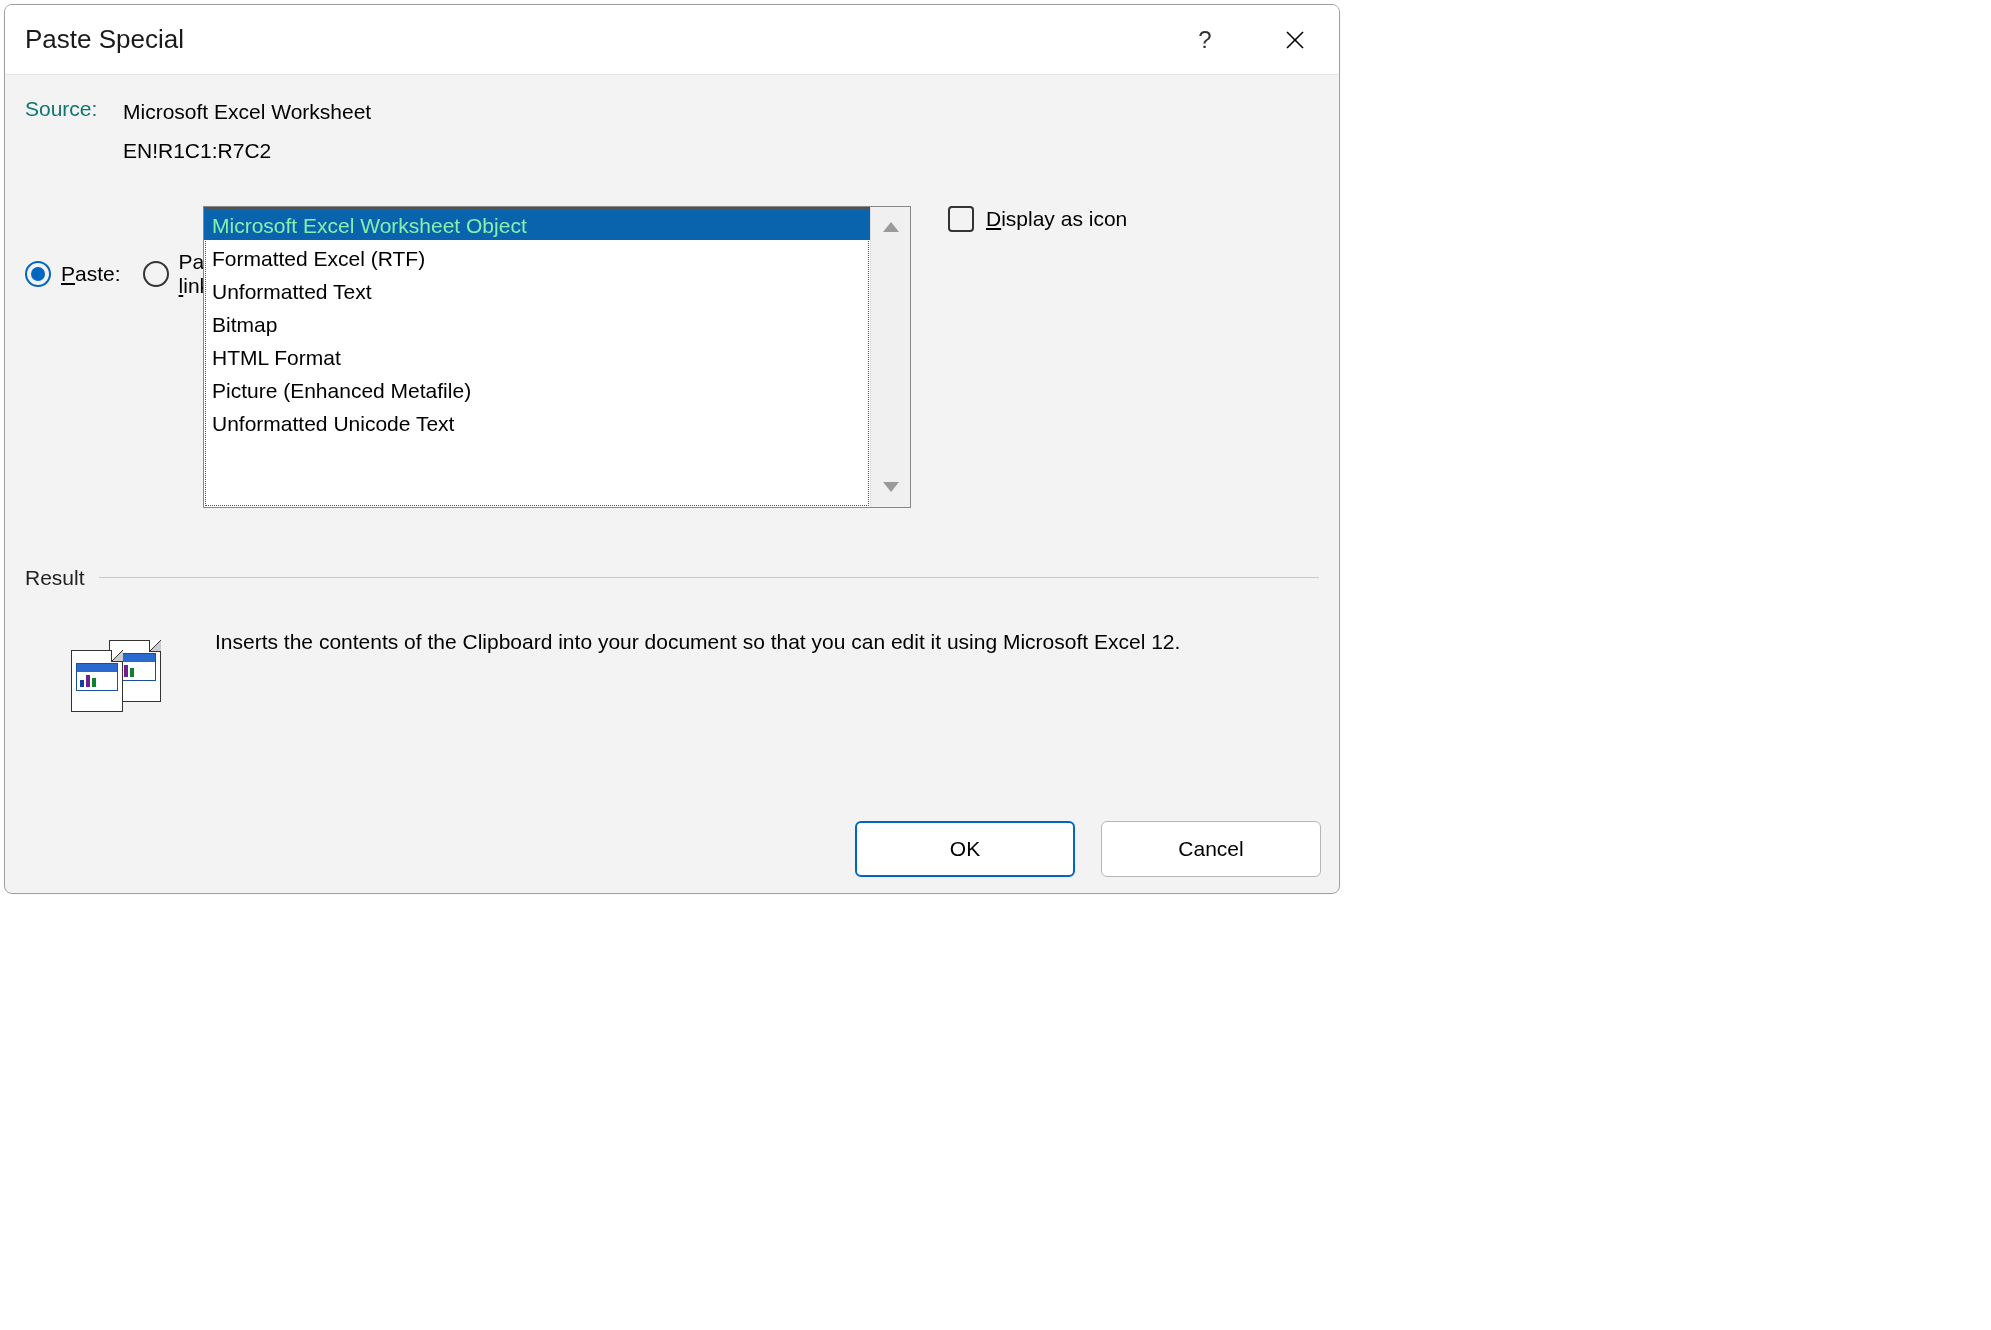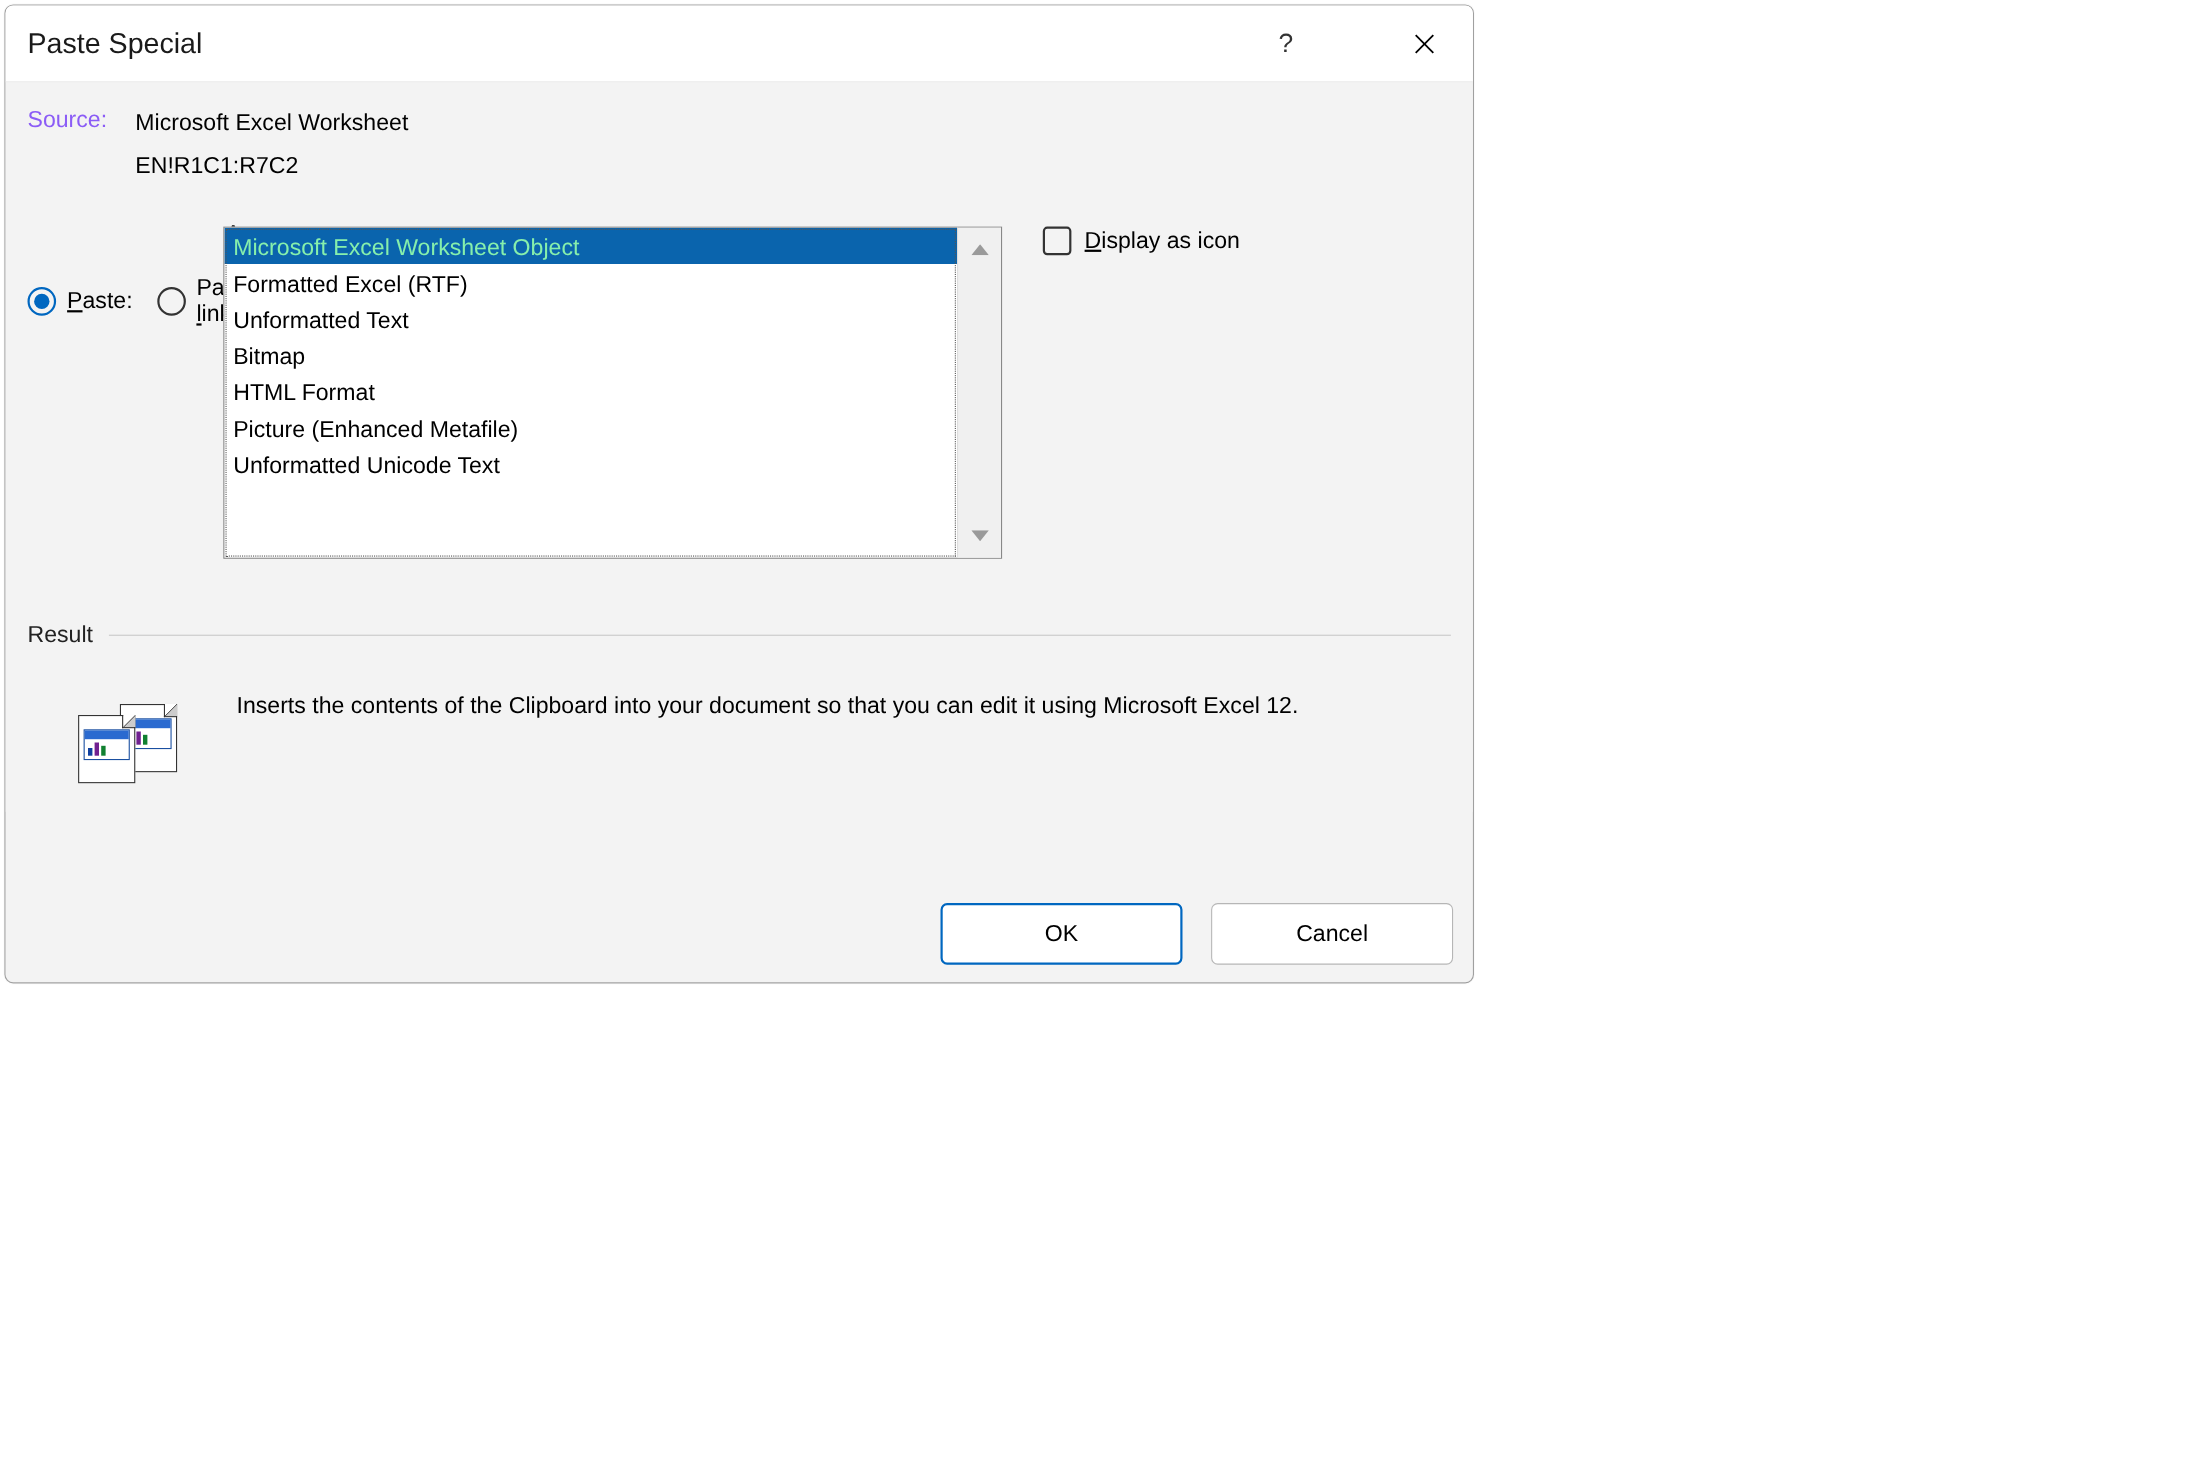--- a/index.html
+++ b/index.html
@@ -28,21 +28,20 @@
       box-shadow: 0 0 0 1px rgba(0,0,0,0.02);
       overflow: hidden;
     }
     .titlebar {
       height: 70px;
       display: flex;
       align-items: center;
       padding: 0 16px 0 20px;
       background: #ffffff;
       border-bottom: 1px solid #e5e5e5;
-      gap: 36px;
     }
     .titlebar .title {
       flex: 1;
       font-size: 26px;
       font-weight: 400;
       color: #1a1a1a;
     }
     .titlebar .help {
       width: 44px;
       text-align: center;
@@ -62,21 +61,21 @@
       padding: 22px 20px 20px 20px;
       background: #f3f3f3;
     }
     .source-row {
       display: flex;
       align-items: flex-start;
       margin-bottom: 6px;
     }
     .source-label {
       width: 98px;
-      color: #8b5cf6;
+      color: #0f766e;
     }
     .source-values {
       display: flex;
       flex-direction: column;
     }
     .source-values span {
       line-height: 1.4;
     }
     .source-line2 {
       margin-top: 10px;

